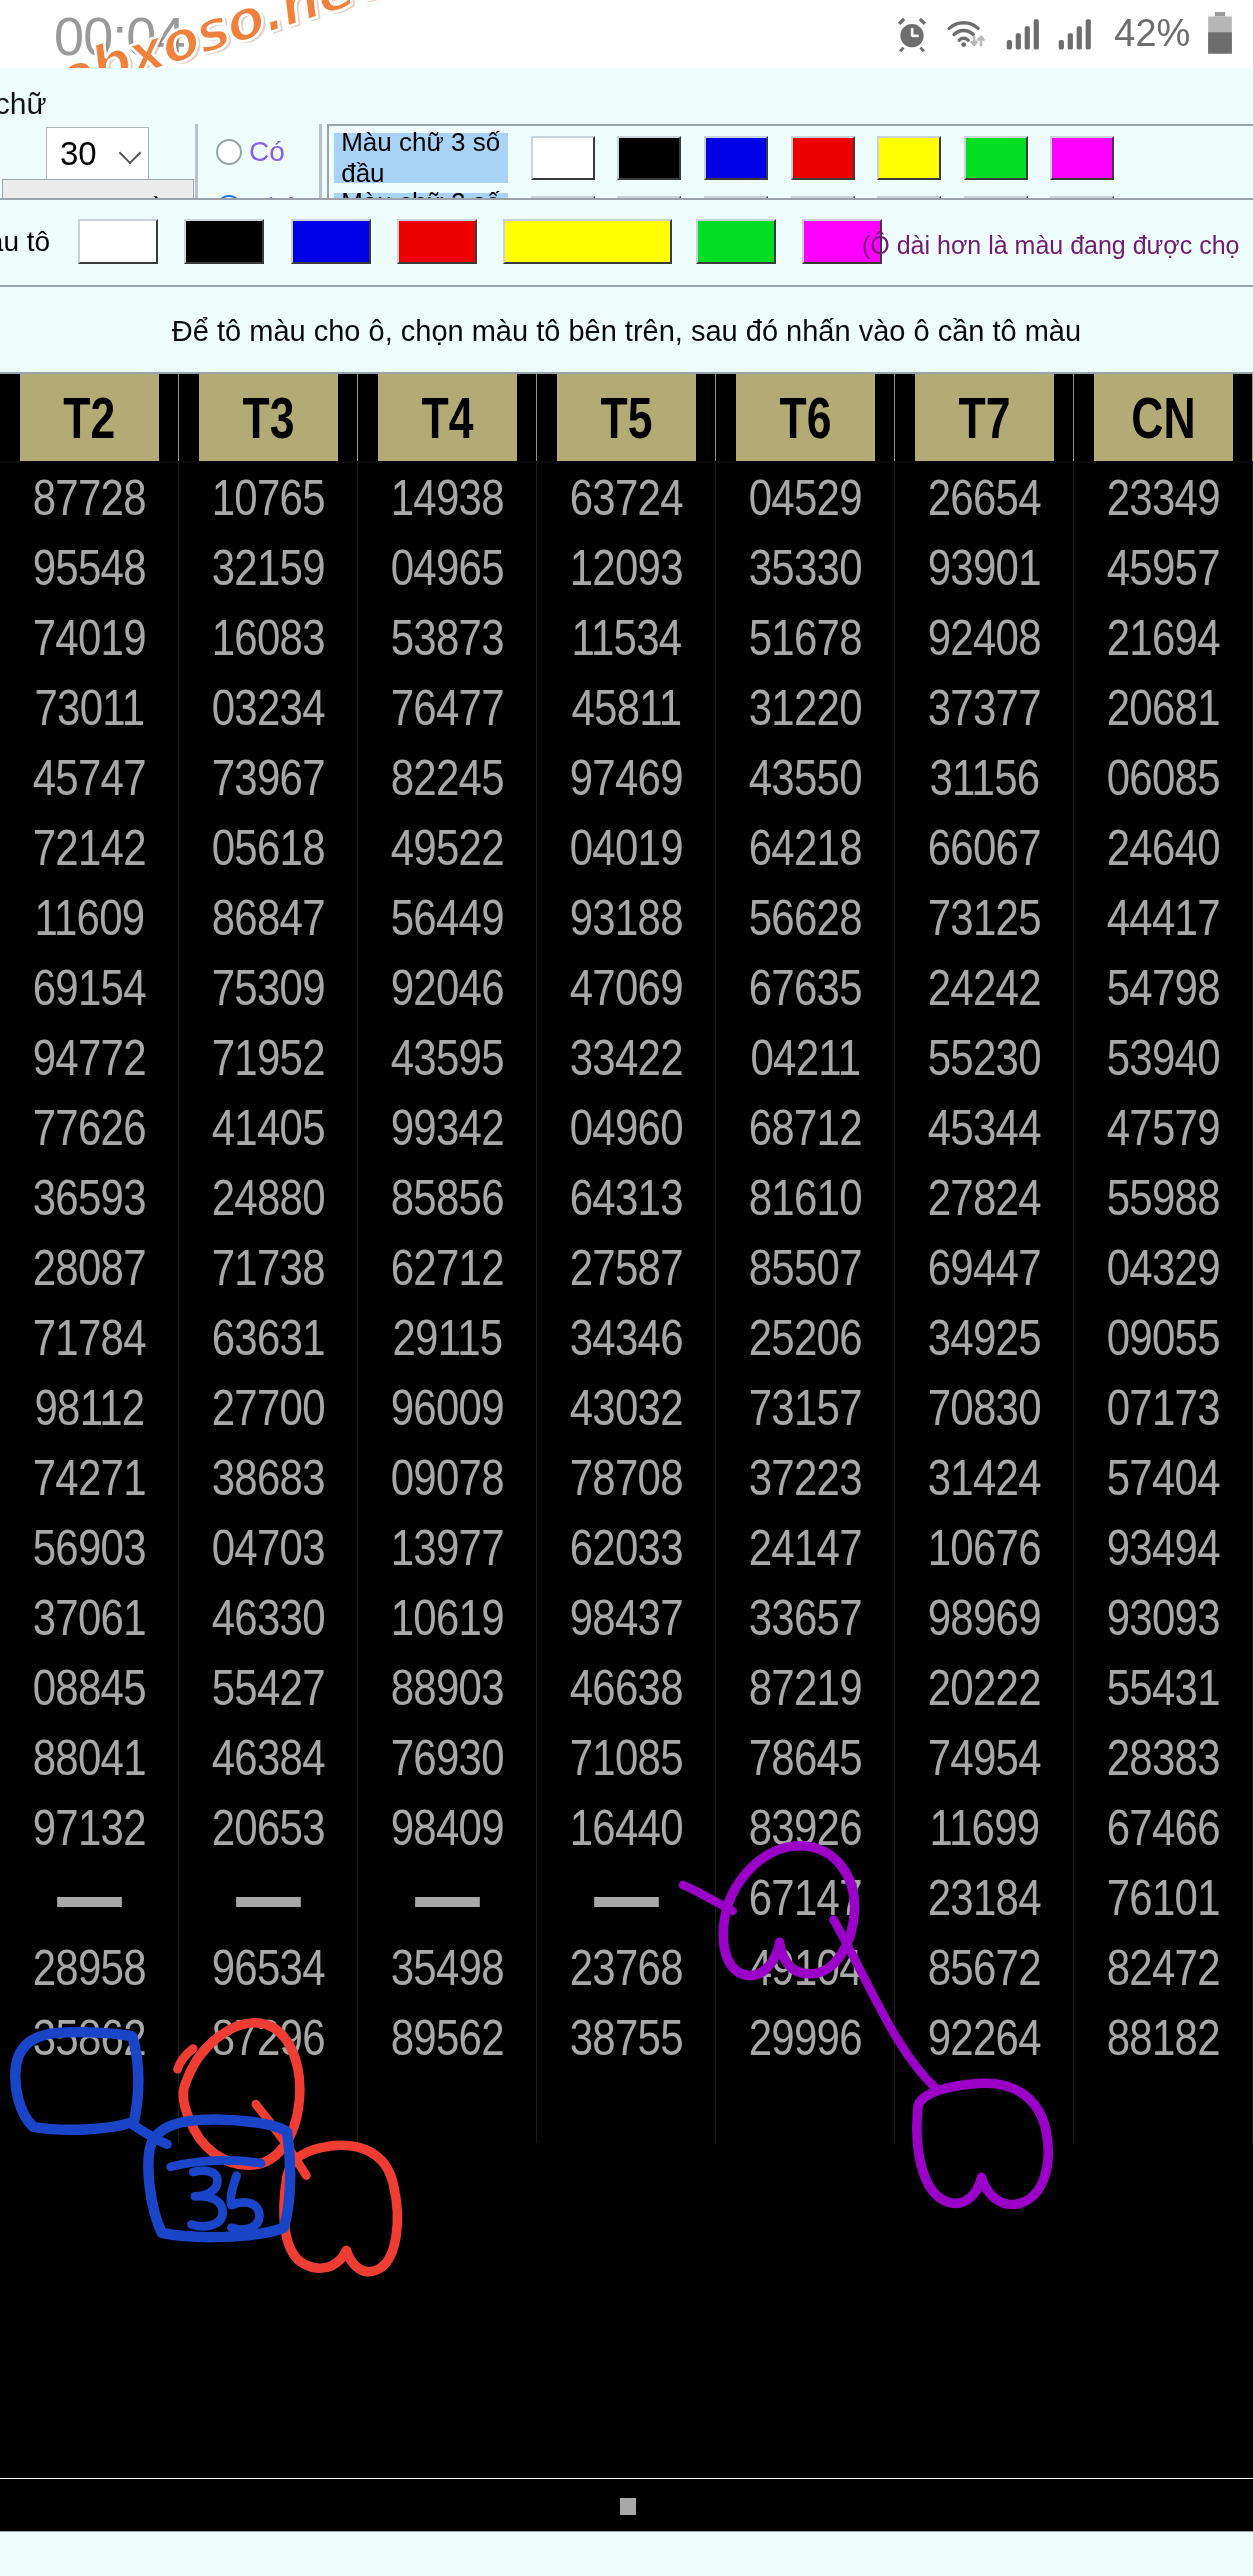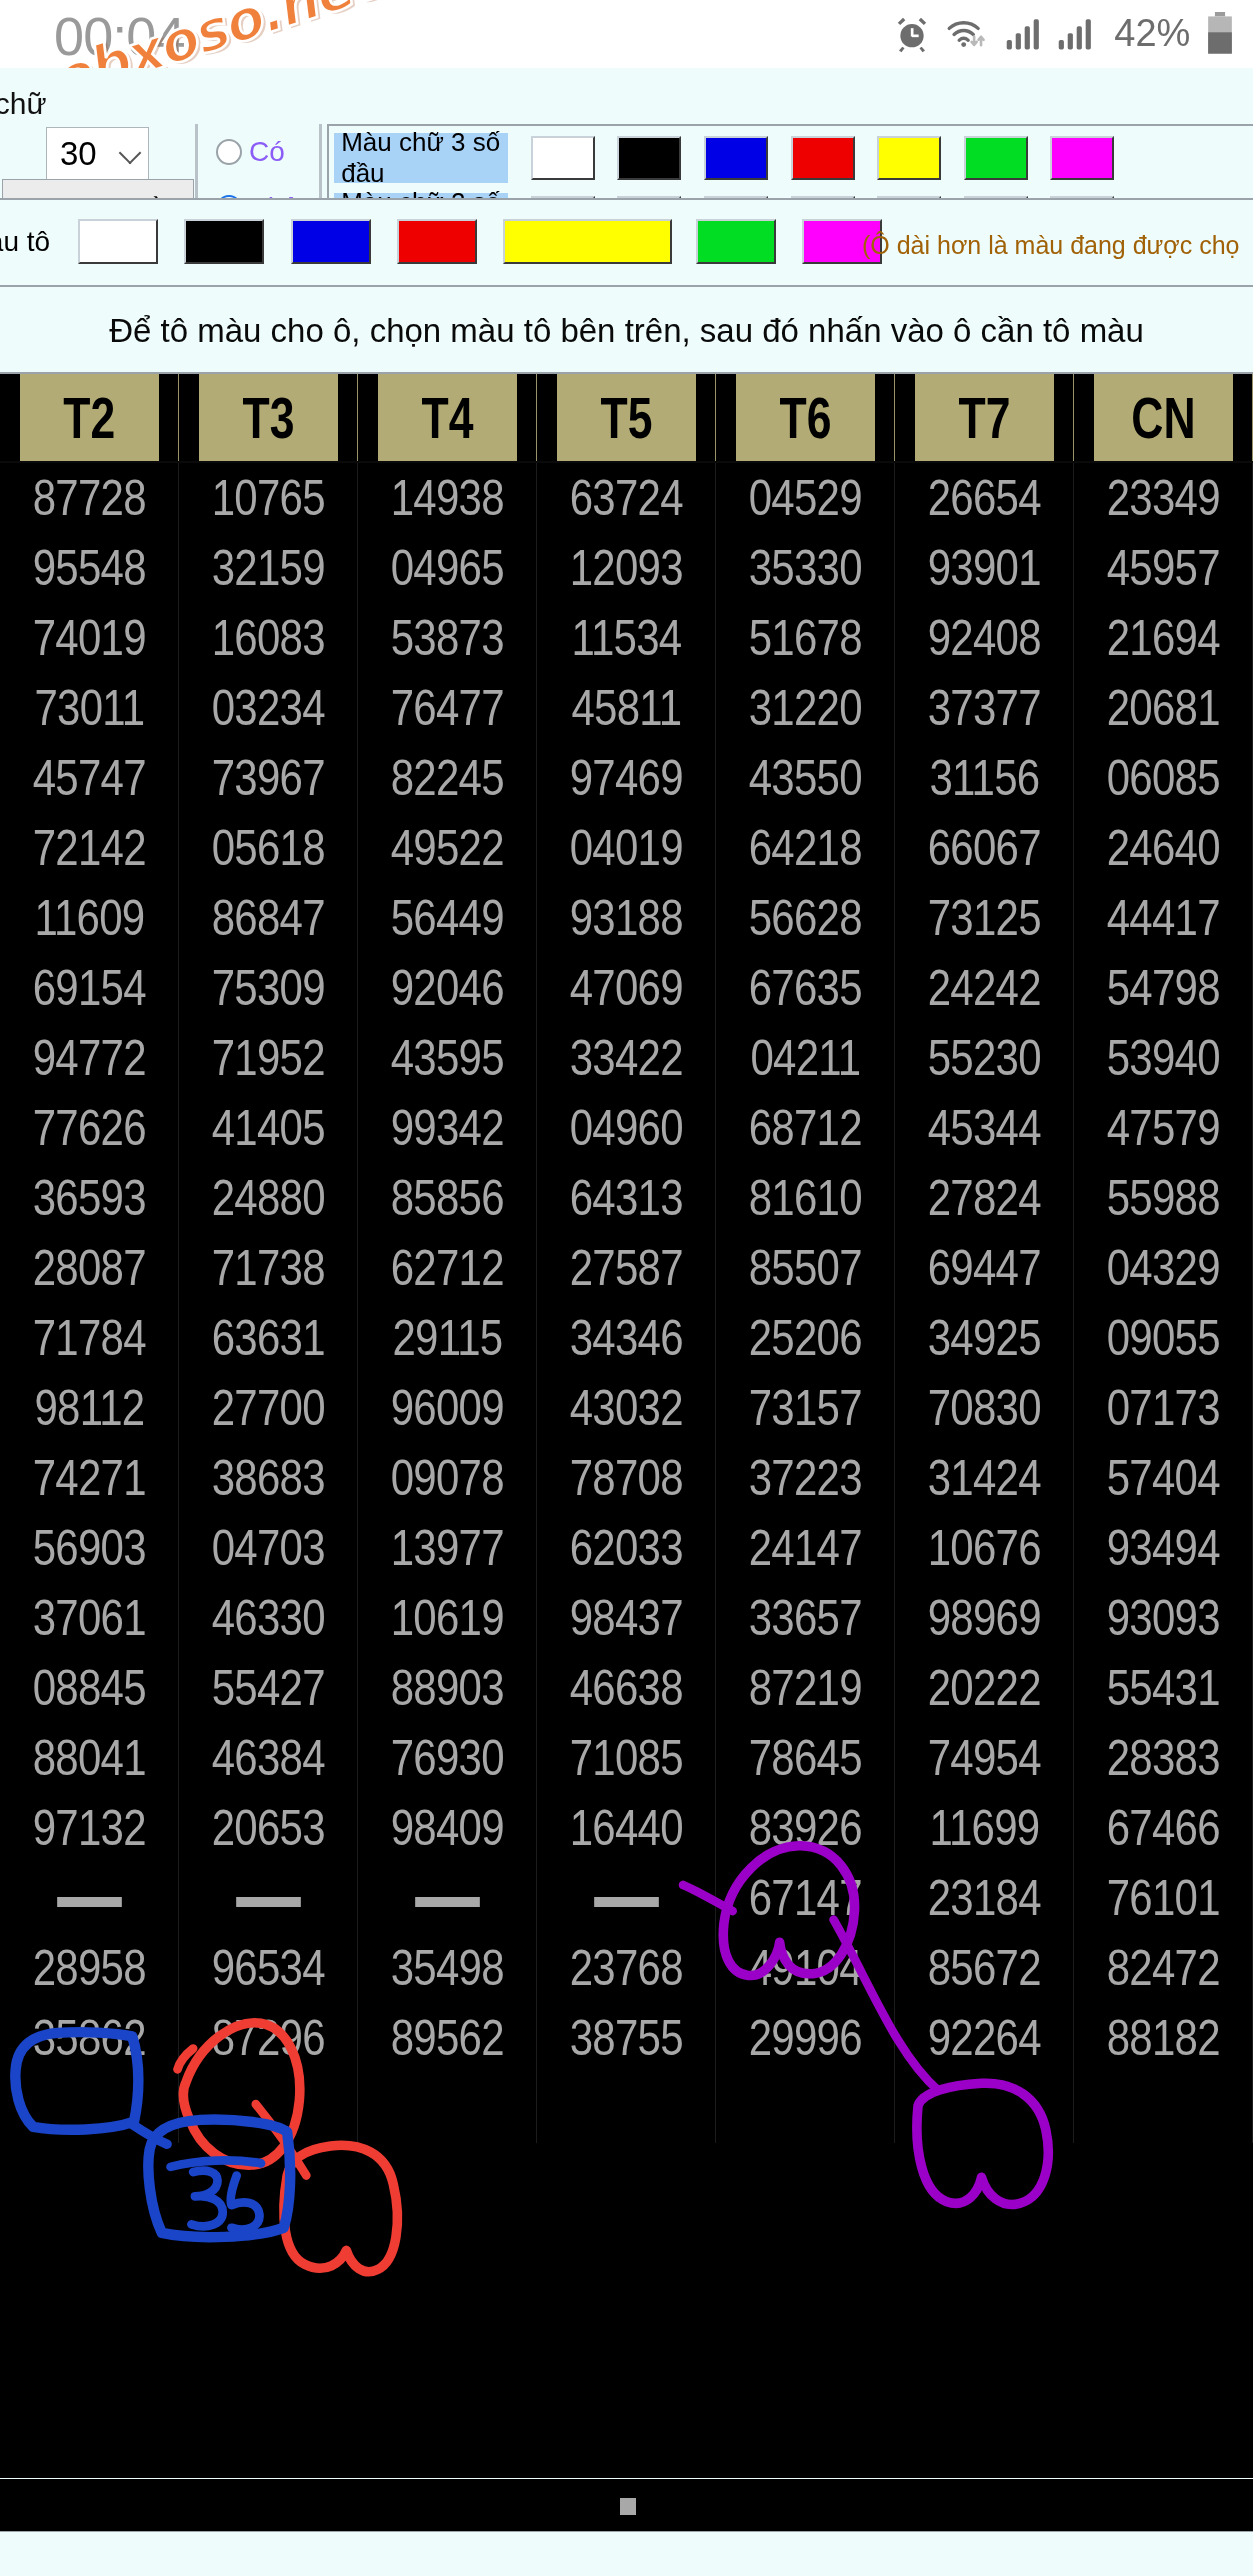--- a/index.html
+++ b/index.html
@@ -119,29 +119,29 @@
   .fill-lbl{
     position:absolute;left:-12.2px;top:26px;font-size:28px;color:#000;
   }
   .fswatch{
     position:absolute;top:19px;height:45px;
     border:2.6px solid;border-color:#c9d2d8 #3a3a3a #3a3a3a #c9d2d8;
     box-sizing:border-box;
   }
   .fill-note{
     position:absolute;left:862px;top:31px;
-    font-size:25px;color:#a16207;white-space:nowrap;
+    font-size:25px;color:#701a75;white-space:nowrap;
   }
 
   
   .instr{
     position:absolute;left:0;top:289px;width:1253px;height:84px;
     background:#eefcfb;
     display:flex;align-items:center;justify-content:center;
-    font-size:33px;color:#0a0a0a;
+    font-size:29px;color:#0a0a0a;
   }
 
   
   .grid-wrap{
     position:absolute;left:0;top:372px;width:1253px;height:2106px;
     background:#000;border-top:2.6px solid #9aa3a9;box-sizing:border-box;
   }
   table.grid{
     border-collapse:collapse;width:1253px;table-layout:fixed;
   }

